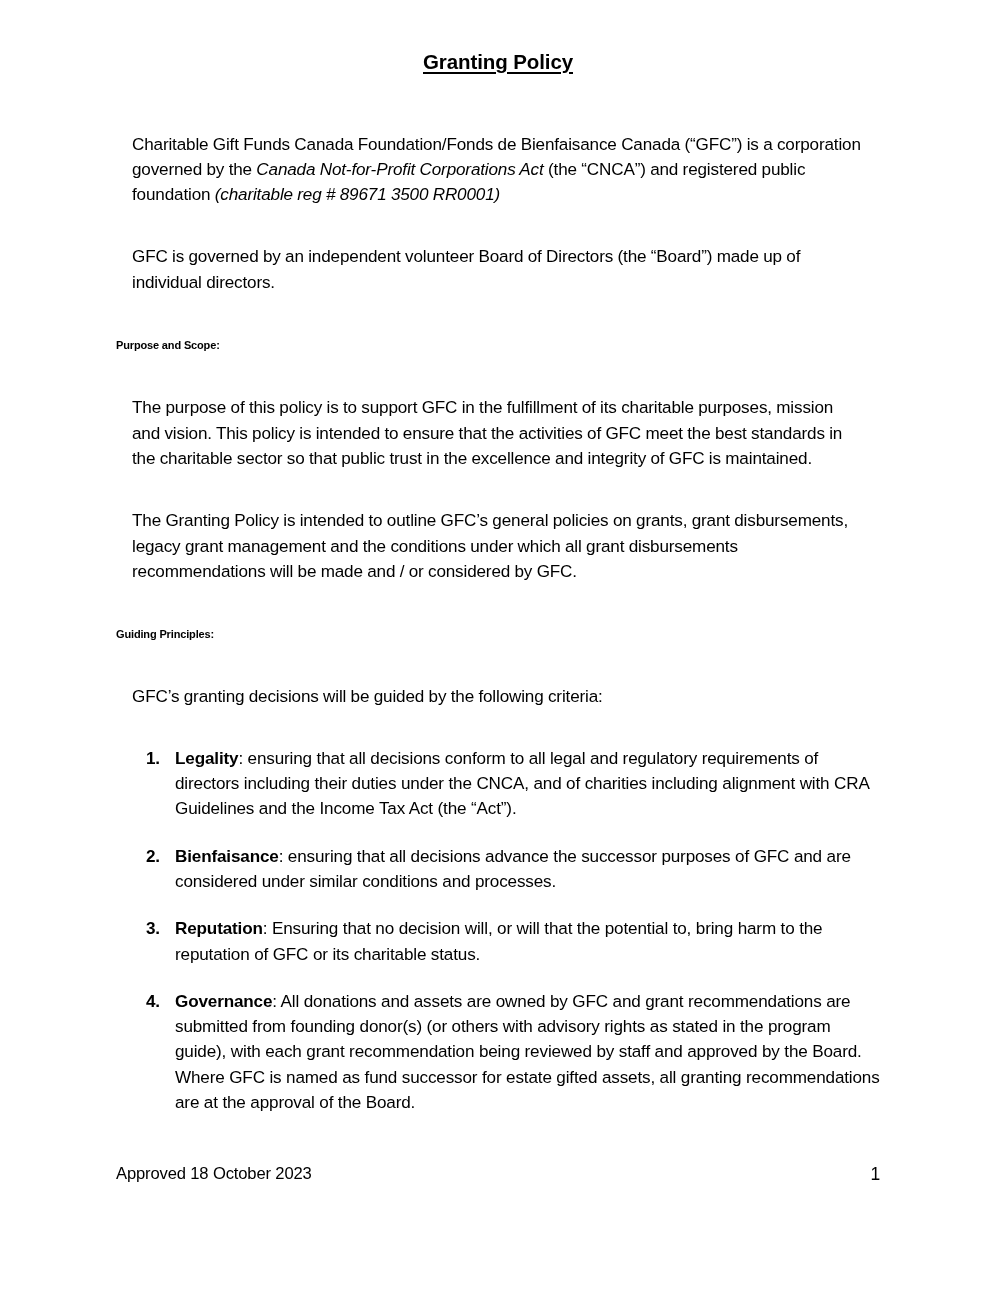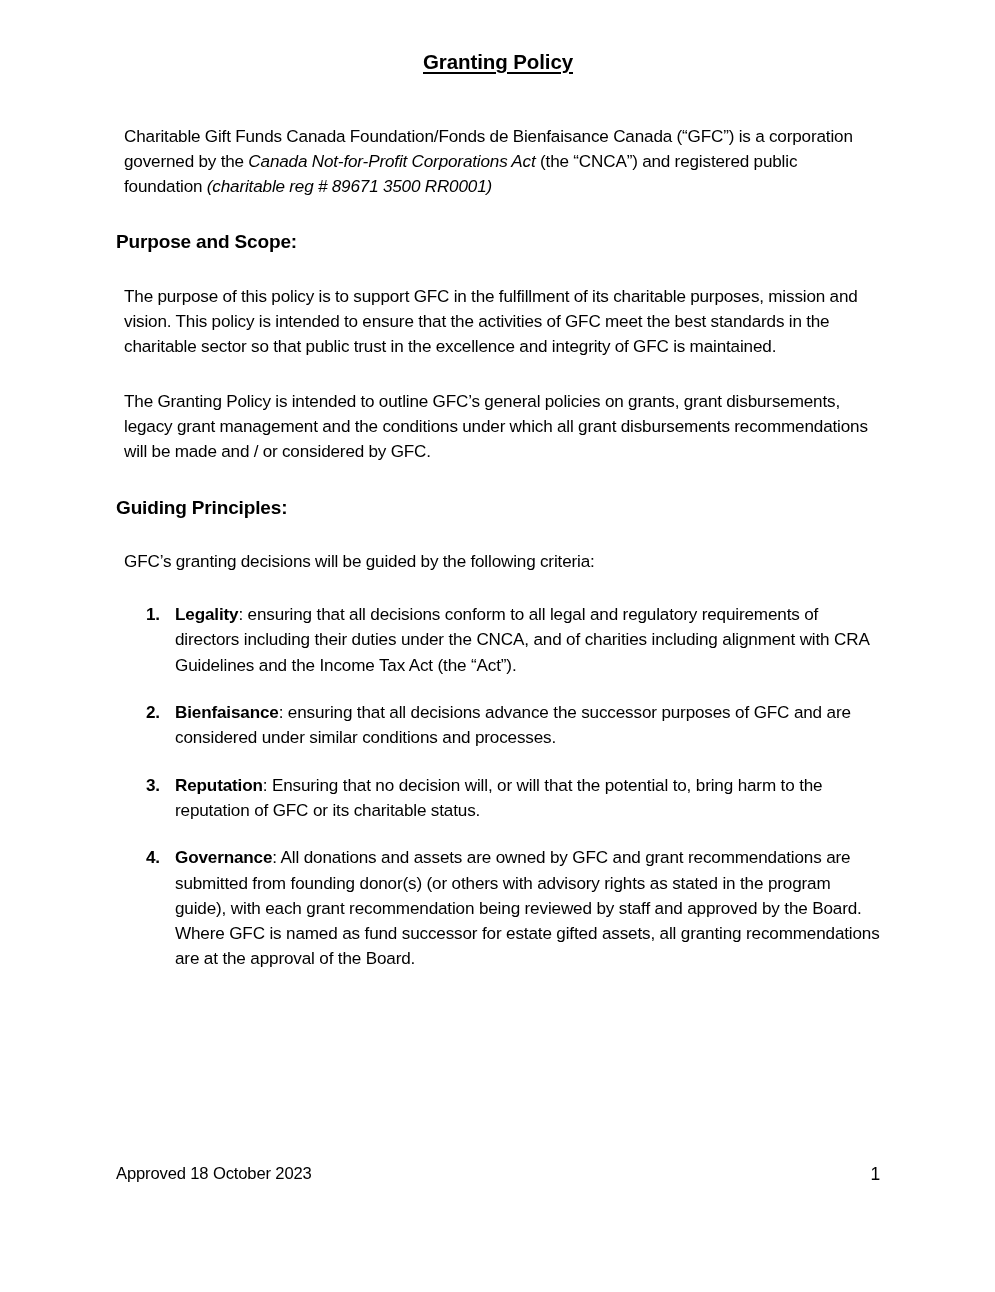--- a/index.html
+++ b/index.html
@@ -47,32 +47,32 @@
     letter-spacing: -0.1px;
   }
   .u {
     text-decoration: underline;
     text-underline-offset: 3px;
     text-decoration-thickness: 2px;
   }
   p.body-para {
     font-size: 17.1px;
     line-height: 25.3px;
-    margin: 8px;
+    margin: 16px;
     text-align: left;
     letter-spacing: -0.15px;
     word-spacing: -0.2px;
   }
   .gap-after-subtitle { padding-top: 41px; }
   .gap-para { padding-top: 21px; }
   .gap-heading { padding-top: 22px; }
   .gap-after-heading { padding-top: 21px; }
 
   h2.section-heading {
-    font-size: 19px;
+    font-size: 11px;
     line-height: 25.3px;
     font-weight: bold;
     margin: 0;
     letter-spacing: -0.15px;
   }
   em, .ital {
     font-style: italic;
   }
   strong, .bold {
     font-weight: bold;
@@ -123,20 +123,21 @@
 
 <div class="page">
 
   <div class="content">
 
 
     <h1 class="doc-subtitle"><span class="u">Granting Policy</span></h1>
 
     <p class="body-para gap-after-subtitle"><span>Charitable Gift Funds Canada Foundation/Fonds de Bienfaisance Canada (“GFC”) is a corporation governed by the </span><em>Canada Not-for-Profit Corporations Act</em><span> (the “CNCA”) and registered public foundation </span><em>(charitable reg # 89671 3500 RR0001)</em></p>
 
+    <p class="body-para gap-para">GFC is governed by an independent volunteer Board of Directors (the “Board”) made up of individual directors.</p>
 
     <h2 class="section-heading gap-heading">Purpose and Scope:</h2>
 
     <p class="body-para gap-after-heading">The purpose of this policy is to support GFC in the fulfillment of its charitable purposes, mission and vision.  This policy is intended to ensure that the activities of GFC meet the best standards in the charitable sector so that public trust in the excellence and integrity of GFC is maintained.</p>
 
     <p class="body-para gap-para">The Granting Policy is intended to outline GFC’s general policies on grants, grant disbursements, legacy grant management and the conditions under which all grant disbursements recommendations will be made and / or considered by GFC.</p>
 
     <h2 class="section-heading gap-heading">Guiding Principles:</h2>
 
     <p class="body-para gap-after-heading">GFC’s granting decisions will be guided by the following criteria:</p>

